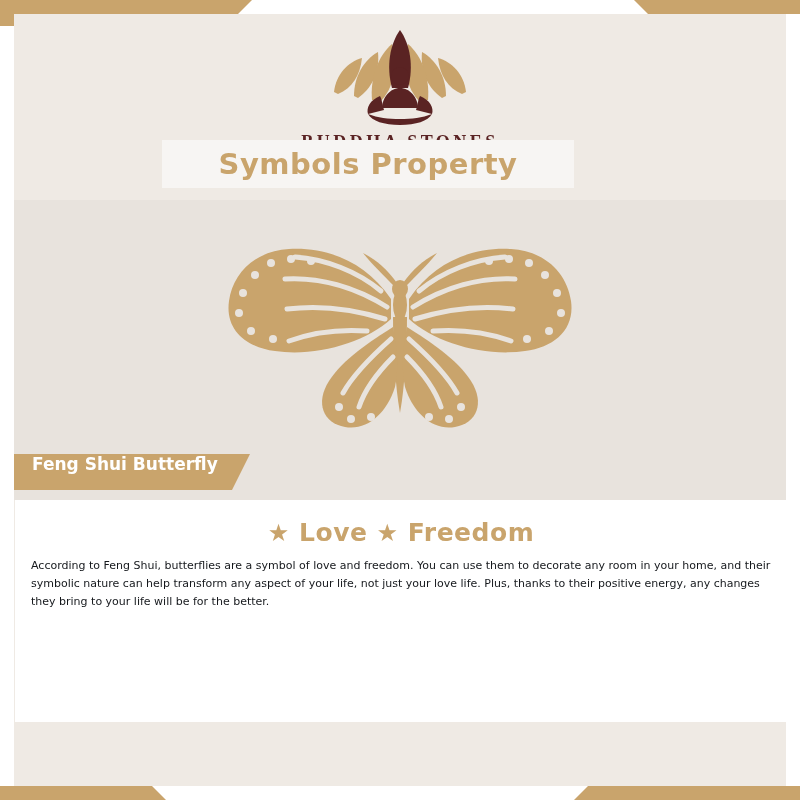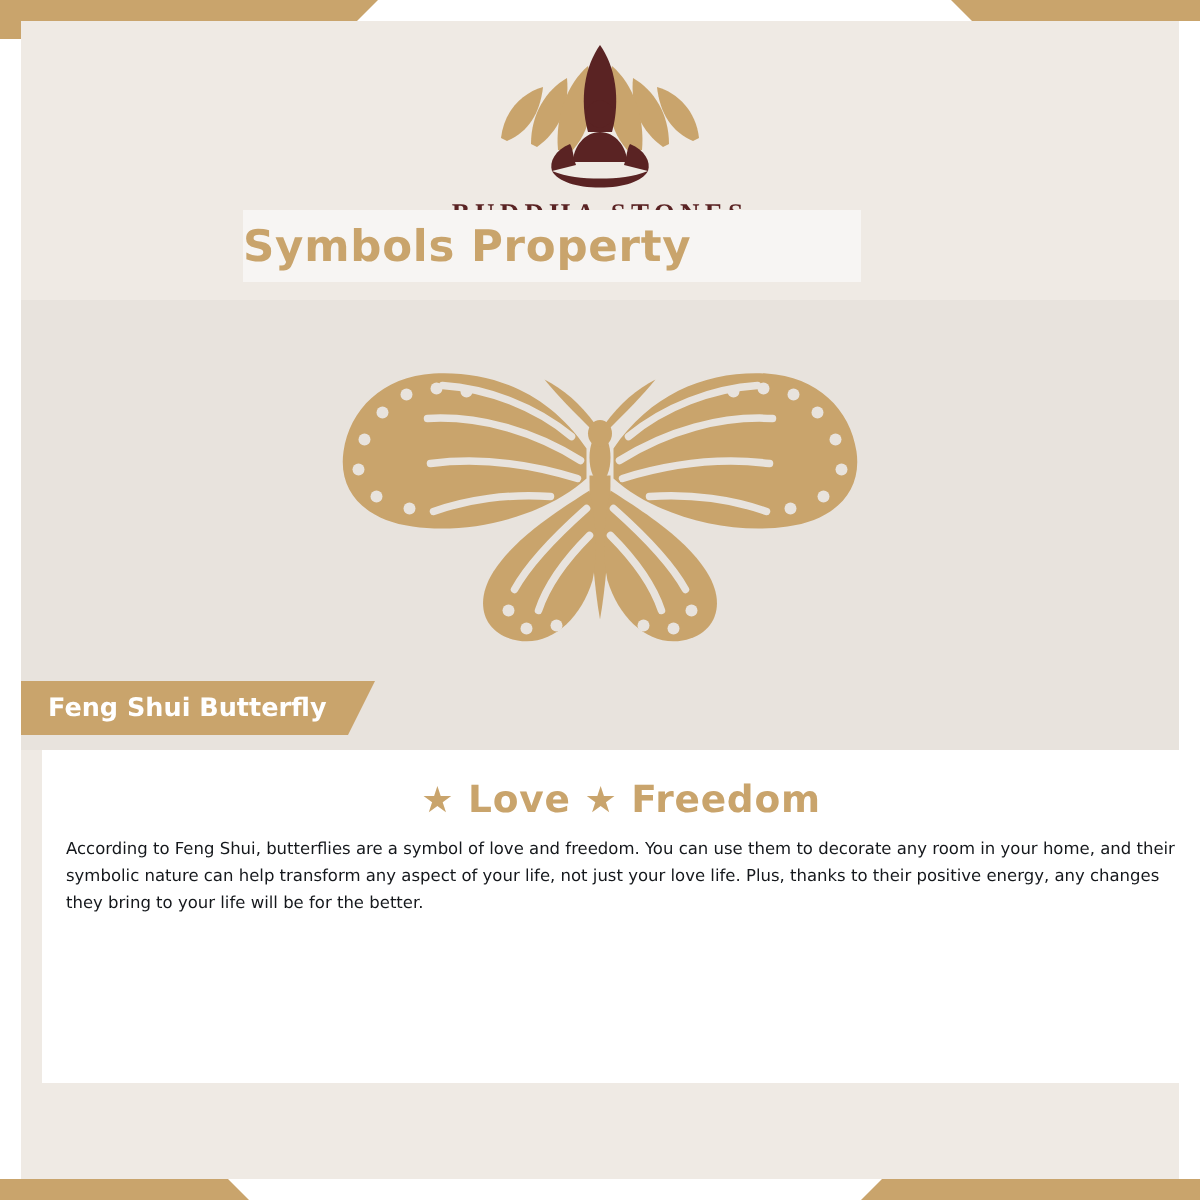--- a/index.html
+++ b/index.html
@@ -107,20 +107,21 @@
   
   .title-band {
     position: absolute;
     top: 126px;
     left: 148px;
     width: 412px;
     height: 48px;
     background: #f7f5f3;
     display: flex;
     align-items: center;
+    justify-content: center;
   }
   .title-text {
     font-family: "DejaVu Sans", sans-serif;
     font-weight: 700;
     font-size: 29px;
     color: #c9a46c;
     letter-spacing: 0.5px;
   }
 
   
@@ -142,42 +143,41 @@
     top: 440px;
     left: 0;
     height: 36px;
     display: flex;
     align-items: center;
   }
   .ribbon-body {
     background: #c9a46c;
     height: 36px;
     display: flex;
-    align-items: center;
     padding: 0 14px 0 18px;
     box-sizing: border-box;
   }
   .ribbon-label {
     color: #ffffff;
     font-weight: 700;
     font-size: 17px;
     font-family: "DejaVu Sans", sans-serif;
     white-space: nowrap;
   }
   .ribbon-tail {
     width: 0; height: 0;
     border-top: 36px solid #c9a46c;
     border-right: 18px solid transparent;
   }
 
   
   .text-block {
     position: absolute;
     top: 486px;
-    left: 14px;
+    left: 1px;
     width: 772px;
     height: 222px;
     background: #ffffff;
     box-sizing: border-box;
     padding: 18px 16px 0 16px;
   }
   .headline {
     text-align: center;
     font-family: "DejaVu Sans", sans-serif;
     font-weight: 700;

